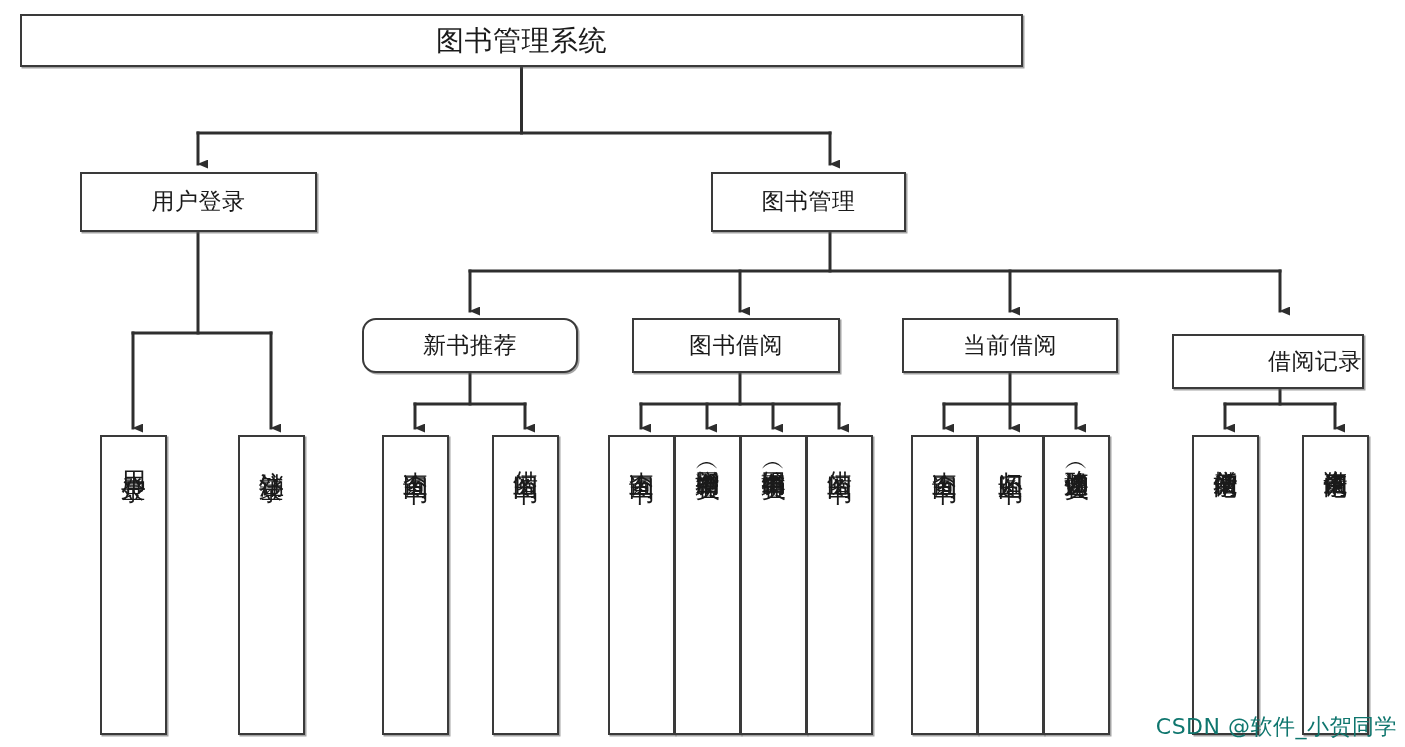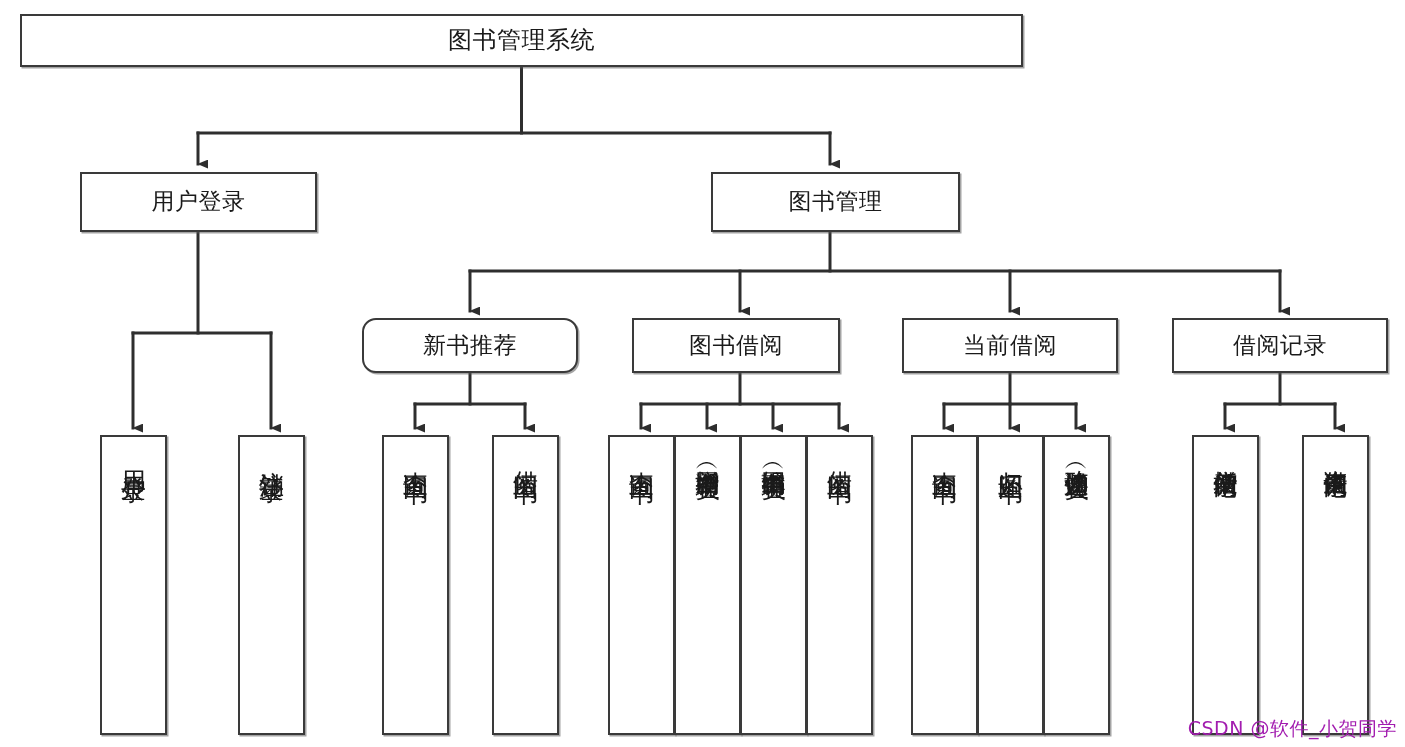--- a/index.html
+++ b/index.html
@@ -31,21 +31,21 @@
     line-height:1.12;
     color:#1a1a1a;
   }
 
   
   .node.h .lbl{
     font-size:23px;
     letter-spacing:.5px;
     white-space:nowrap;
   }
-  .node.root .lbl{font-size:24px;}
+  .node.root .lbl{font-size:28px;}
 
   
   .node.v{
     align-items:flex-start;
     justify-content:center;
     padding-top:14px;
   }
   .node.v .lbl{
     writing-mode:vertical-rl;
     text-orientation:upright;
@@ -54,22 +54,22 @@
     line-height:1;
     white-space:nowrap;
     -webkit-writing-mode:vertical-rl;
   }
   .node.v.tall .lbl{font-size:24px;letter-spacing:1px;}
 
   .watermark{
     position:absolute;
     right:8px;
     bottom:5px;
-    font-size:19px;
-    color:#a21caf;
+    font-size:22px;
+    color:#0f766e;
     letter-spacing:.5px;
     white-space:nowrap;
     user-select:none;
   }
 </style>
 </head>
 <body>
 
 <div id="canvas">
 
@@ -124,34 +124,34 @@
     </g>
   </svg>
 
   <div class="node h root" style="left:20px;top:14px;width:1003px;height:53px;">
     <span class="lbl">图书管理系统</span>
   </div>
 
   <div class="node h" style="left:80px;top:172px;width:237px;height:60px;">
     <span class="lbl">用户登录</span>
   </div>
-  <div class="node h" style="left:711px;top:172px;width:249px;height:60px;">
+  <div class="node h" style="left:711px;top:172px;width:195px;height:60px;">
     <span class="lbl">图书管理</span>
   </div>
 
   <div class="node h" style="left:362px;top:318px;width:216px;height:55px;border-radius:14px;">
     <span class="lbl">新书推荐</span>
   </div>
   <div class="node h" style="left:632px;top:318px;width:208px;height:55px;">
     <span class="lbl">图书借阅</span>
   </div>
   <div class="node h" style="left:902px;top:318px;width:216px;height:55px;font-family:Liberation Serif, serif;">
     <span class="lbl">当前借阅</span>
   </div>
-  <div class="node h" style="left:1172px;top:318px;width:216px;height:55px;">
+  <div class="node h" style="left:1172px;top:334px;width:192px;height:55px;justify-content:flex-end;">
     <span class="lbl">借阅记录</span>
   </div>
 
   <div class="node v" style="left:100px;top:435px;width:67px;height:300px;">
     <span class="lbl">用户登录</span>
   </div>
   <div class="node v" style="left:238px;top:435px;width:67px;height:300px;">
     <span class="lbl">注销登录</span>
   </div>
 

